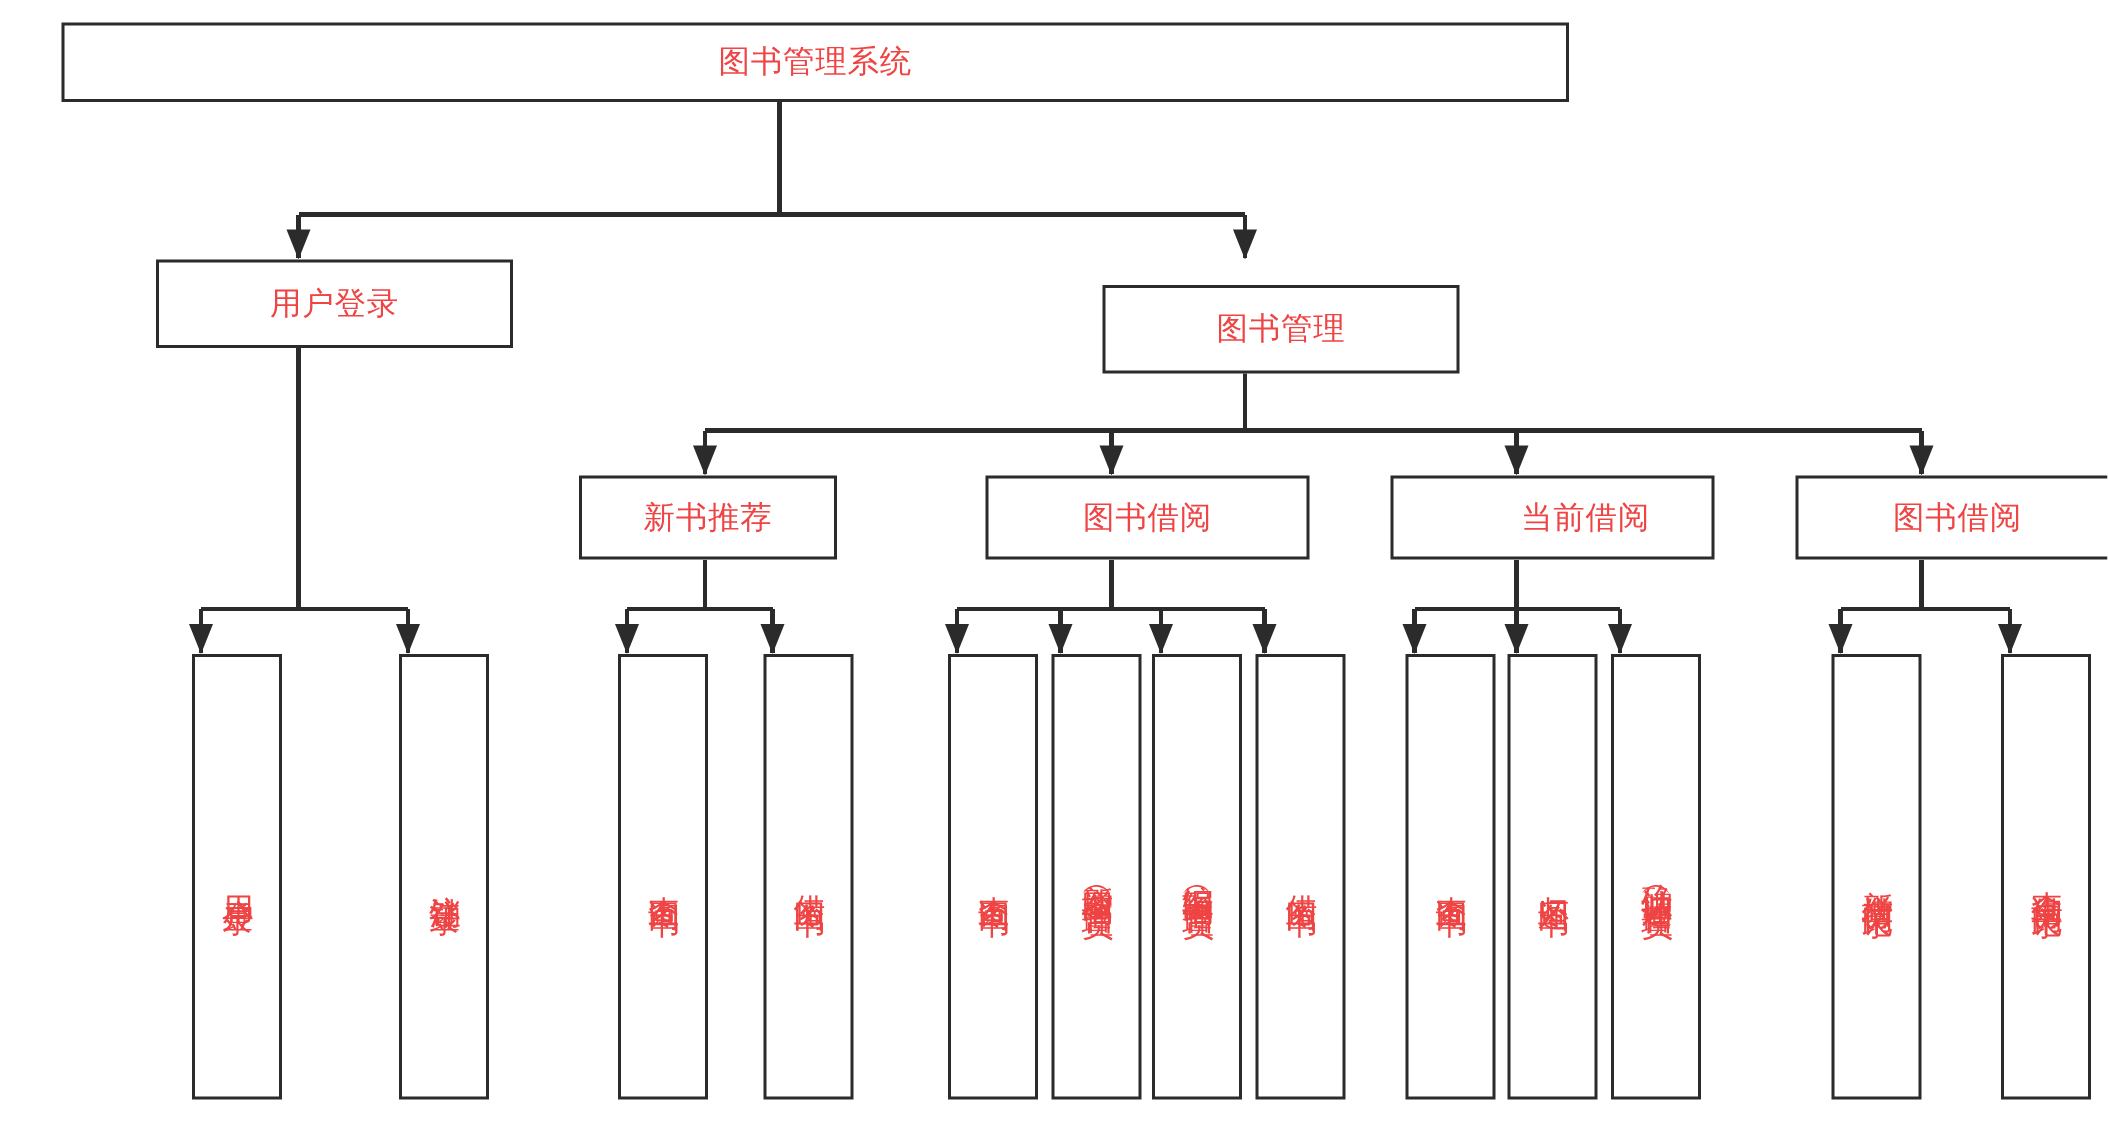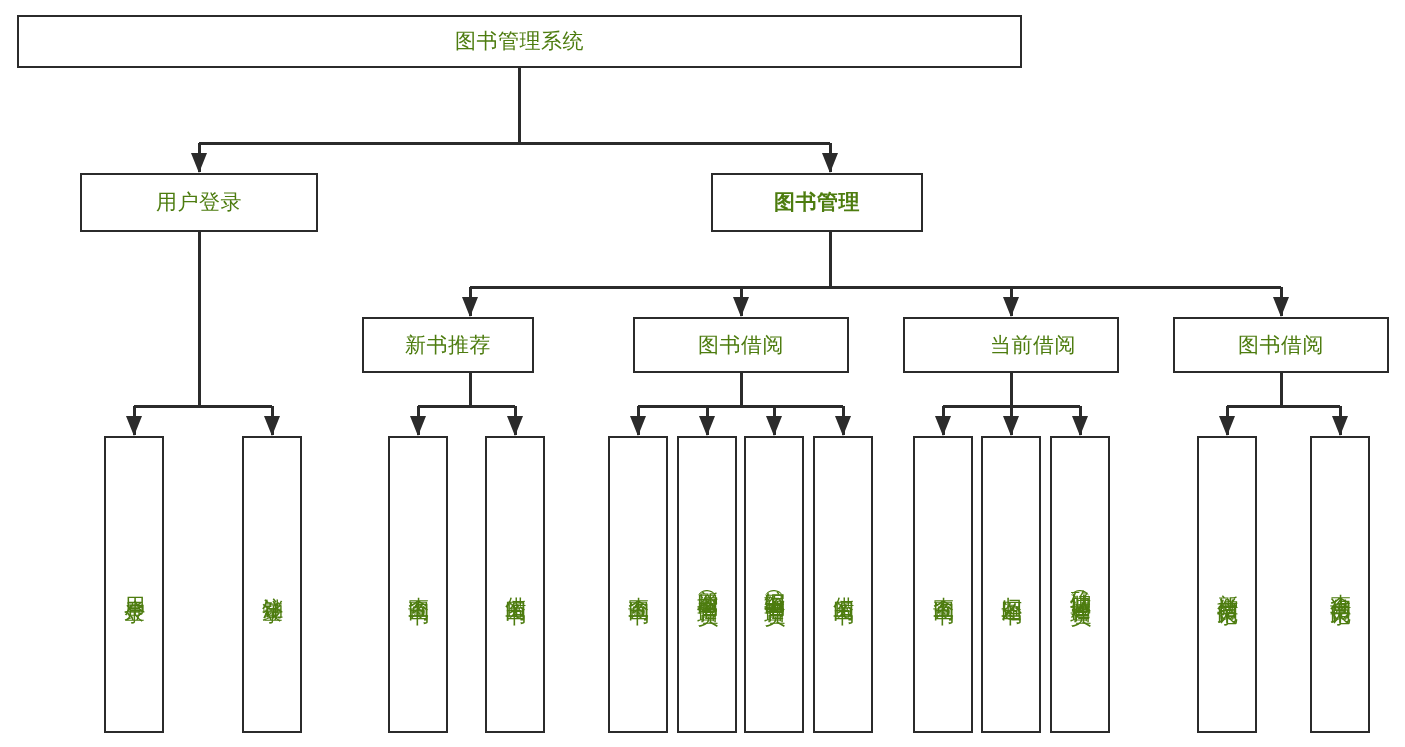--- a/index.html
+++ b/index.html
@@ -27,21 +27,22 @@
     pointer-events: none;
   }
   .node {
     position: absolute;
     box-sizing: border-box;
     border: 2px solid #2b2b2b;
     background: #ffffff;
     display: flex;
     align-items: center;
     justify-content: center;
-    color: #4d7c0f;
+    color: #ef4444;
+    margin-left: 24px;
   }
   .node .label {
     display: block;
     text-align: center;
     line-height: 1.18;
     letter-spacing: 0.5px;
   }
   
   .node.horiz .label {
     font-size: 21px;
@@ -129,21 +130,21 @@
       <line x1="1340" y1="406" x2="1340" y2="435" stroke="#2b2b2b" stroke-width="3" shape-rendering="crispEdges"></line>
       <polygon points="1332,416 1348,416 1340,436" fill="#2b2b2b"></polygon>
     </svg>
   <div id="node-layer">
       <div class="node horiz" style="left: 17px; top: 15px; width: 1005px; height: 53px;">
         <span class="label">图书管理系统</span>
       </div>
       <div class="node horiz" style="left: 80px; top: 173px; width: 238px; height: 59px;">
         <span class="label">用户登录</span>
       </div>
-      <div class="node horiz" style="left: 711px; top: 173px; width: 212px; height: 59px; font-weight: bold;">
+      <div class="node horiz" style="left: 711px; top: 190px; width: 238px; height: 59px;">
         <span class="label">图书管理</span>
       </div>
       <div class="node horiz" style="left: 362px; top: 317px; width: 172px; height: 56px; align-items: center;">
         <span class="label">新书推荐</span>
       </div>
       <div class="node horiz" style="left: 633px; top: 317px; width: 216px; height: 56px; align-items: center;">
         <span class="label">图书借阅</span>
       </div>
       <div class="node horiz" style="left: 903px; top: 317px; width: 216px; height: 56px; padding-left: 44px;">
         <span class="label">当前借阅</span>

